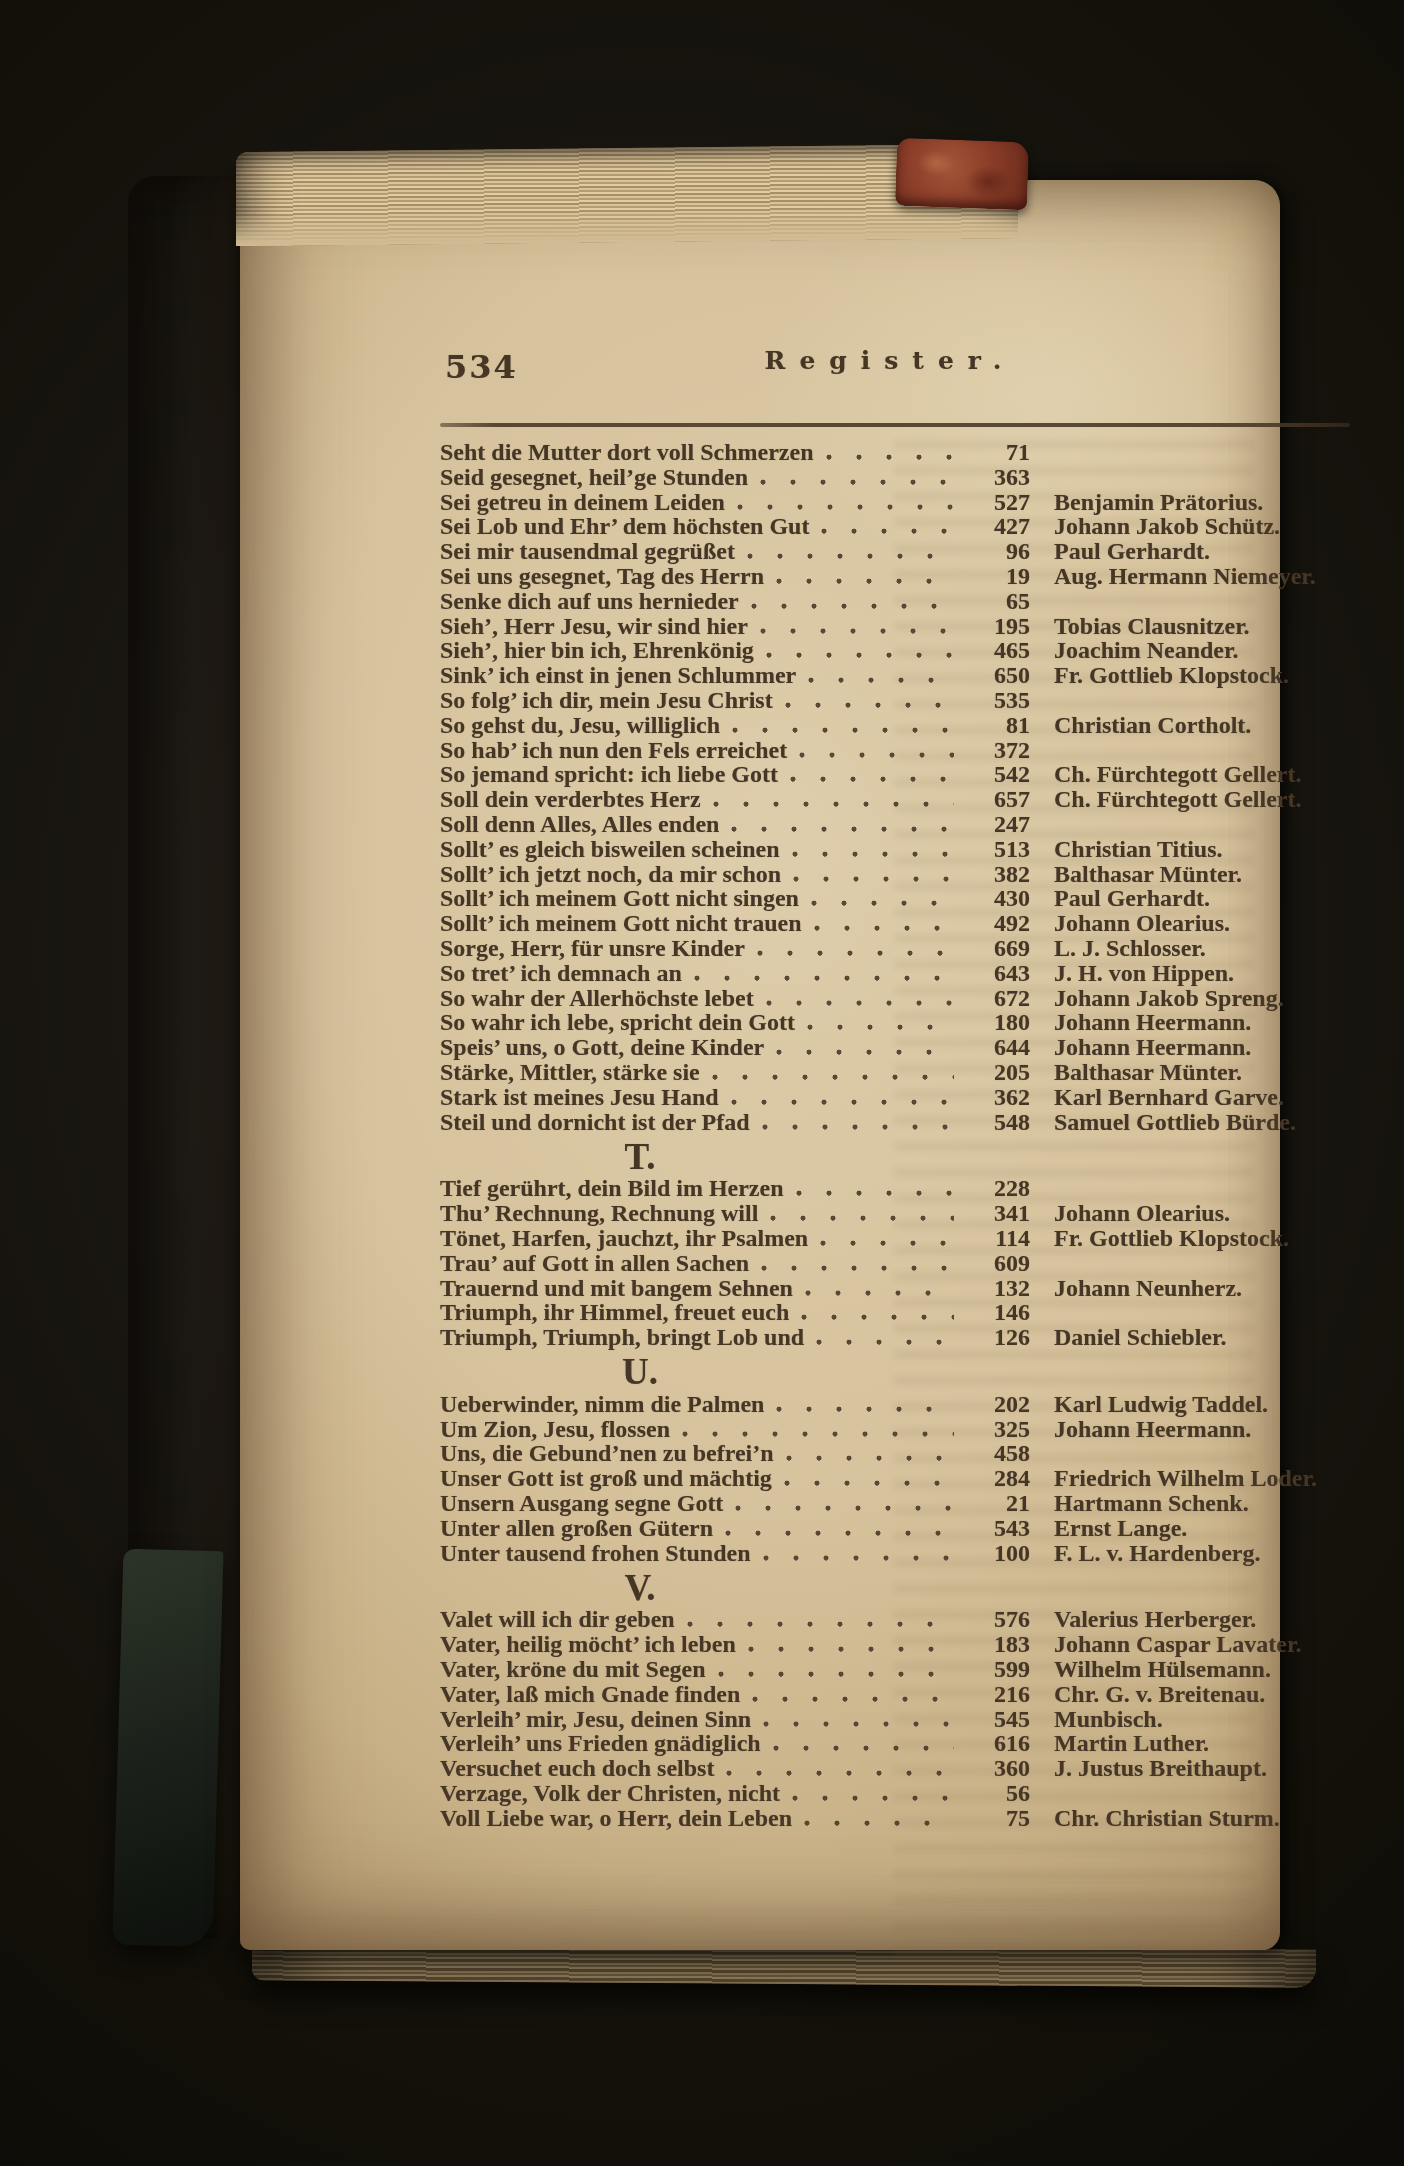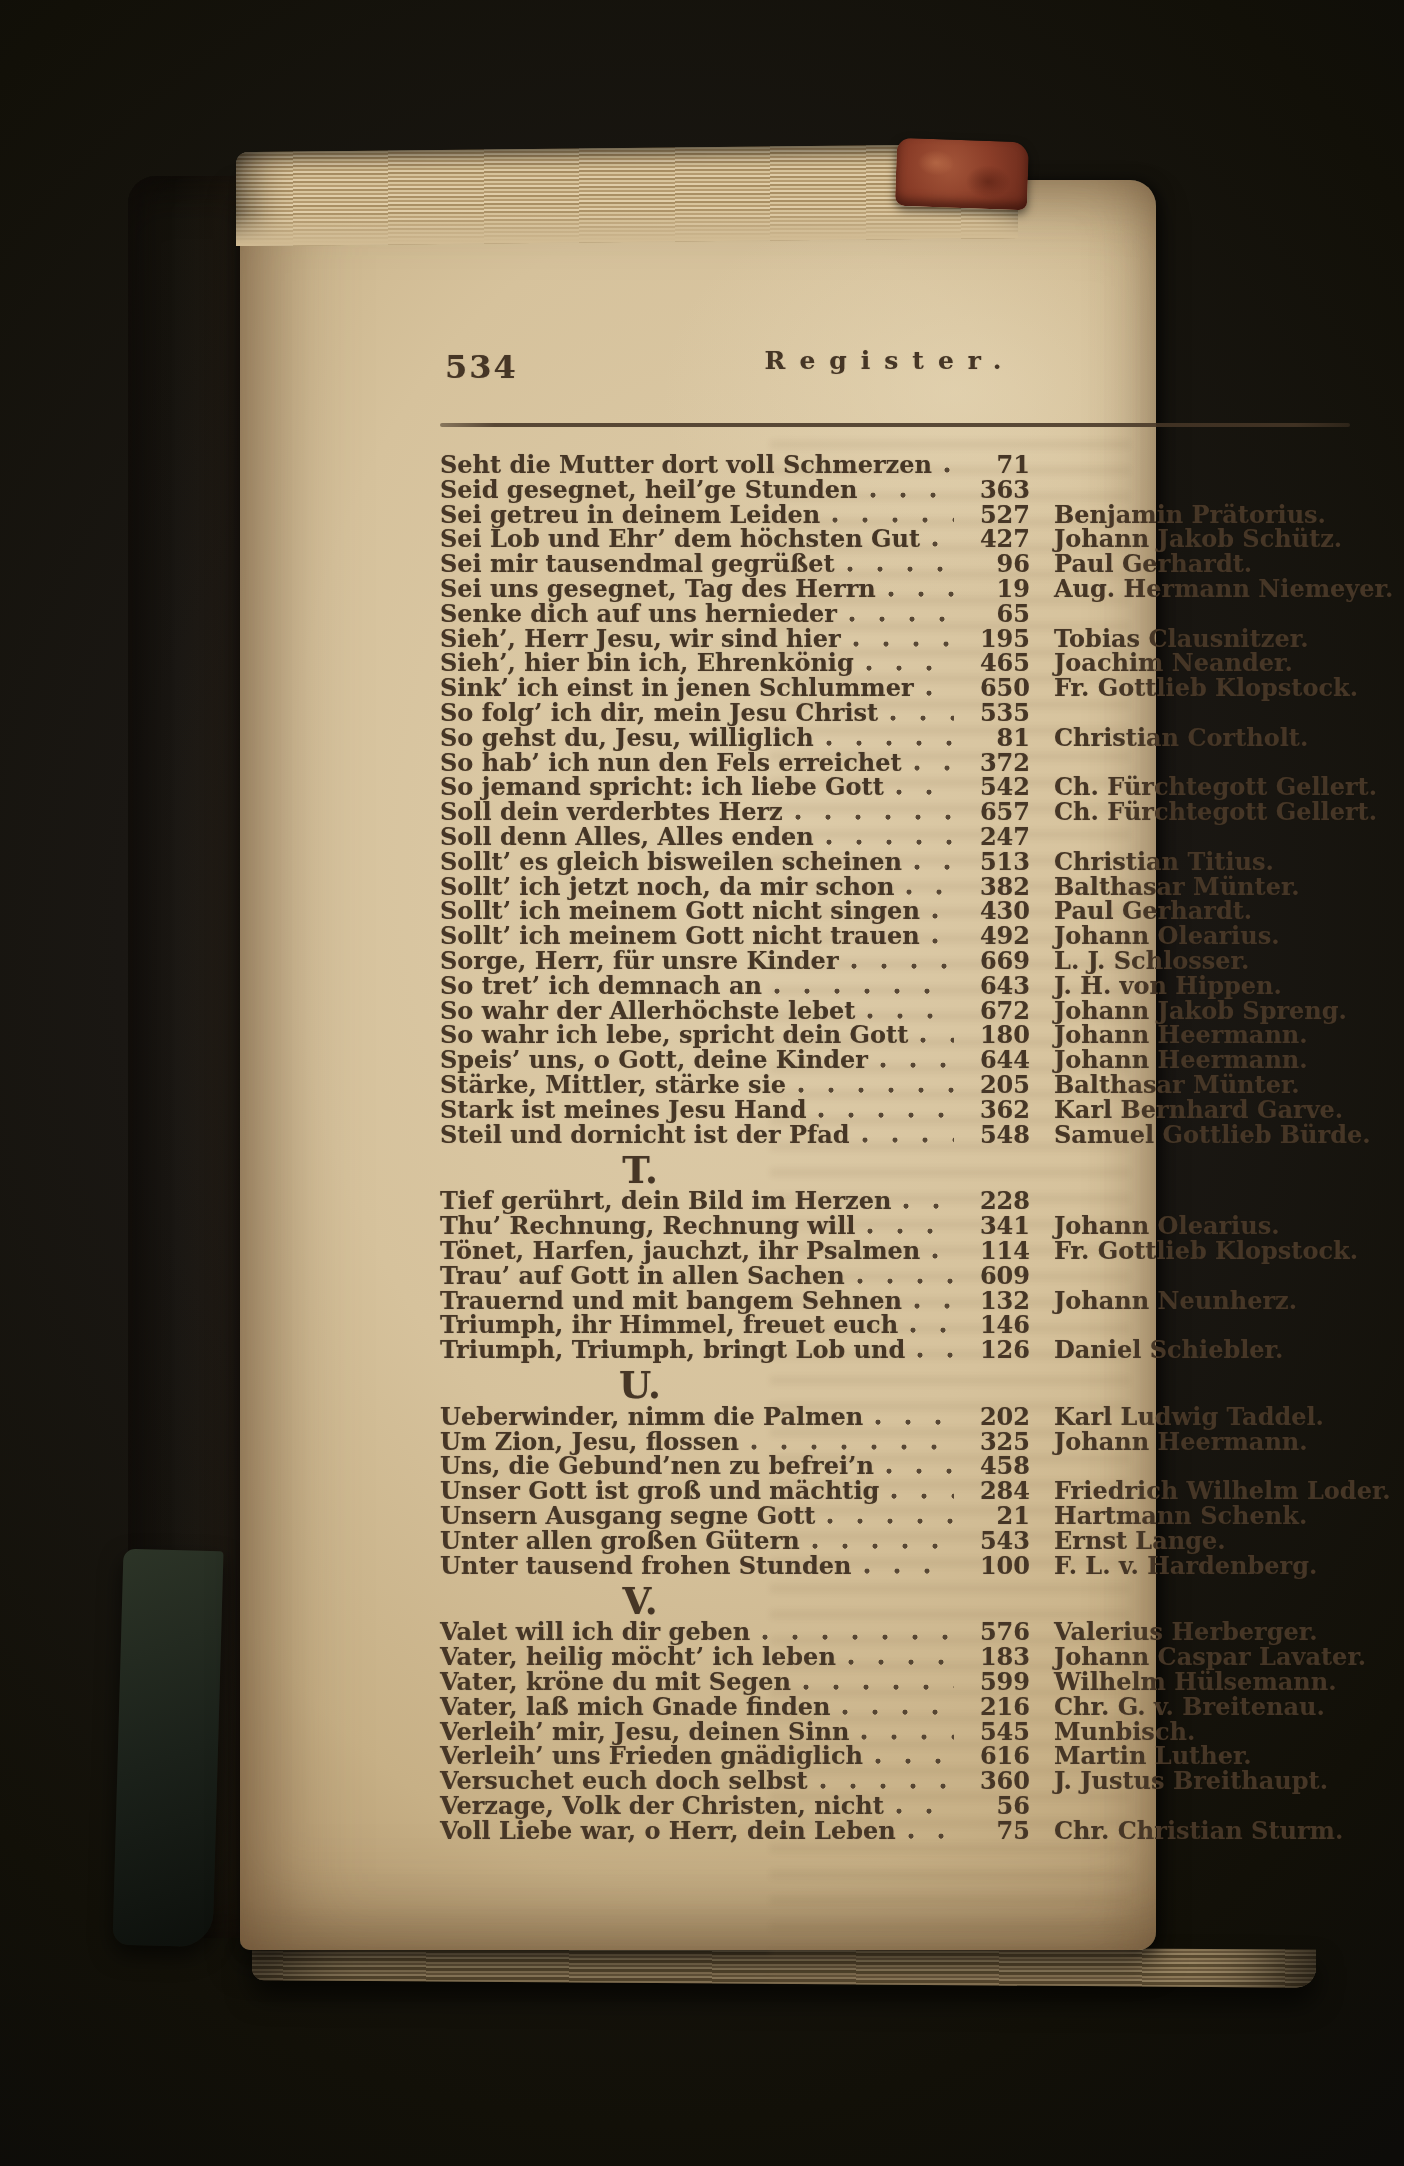--- a/index.html
+++ b/index.html
@@ -50,21 +50,21 @@
     transform:rotate(2deg);
     background:
       radial-gradient(26px 18px at 30% 35%, rgba(196,120,80,.55), rgba(196,120,80,0) 70%),
       radial-gradient(30px 22px at 70% 60%, rgba(70,22,12,.5), rgba(70,22,12,0) 75%),
       radial-gradient(circle at 40% 40%, #a35539 0%, #8a3d28 48%, #66281a 100%);
     border-radius:14px 18px 8px 10px;
     box-shadow:0 4px 10px rgba(0,0,0,.55), inset 0 -6px 10px rgba(40,12,6,.6);
   }
   
   .page{
-    position:absolute;left:240px;top:180px;width:916px;height:1770px;
+    position:absolute;left:240px;top:180px;width:1040px;height:1770px;
     background:
       radial-gradient(420px 300px at 78% 12%, rgba(234,220,188,.5), rgba(234,220,188,0) 70%),
       radial-gradient(90% 70% at 52% 38%, #decdab 0%, #d6c29c 52%, #c7b086 84%, #b59b72 100%);
     border-radius:8px 26px 18px 10px;
     box-shadow:
       inset 60px 0 90px -32px rgba(96,70,44,.55),
       inset -34px 0 66px -32px rgba(96,70,44,.42),
       inset 0 48px 76px -38px rgba(90,66,40,.5),
       inset 0 -60px 90px -42px rgba(82,60,36,.58),
       4px 0 14px rgba(0,0,0,.55),
@@ -105,22 +105,22 @@
   .running-head{
     position:absolute;left:450px;top:166px;width:400px;text-align:center;
     font-size:25px;font-weight:bold;letter-spacing:14px;
   }
   .head-rule{
     position:absolute;left:200px;top:243px;width:910px;height:4px;
     background:linear-gradient(90deg, rgba(70,54,38,.55), rgba(70,54,38,.88) 6%, rgba(70,54,38,.88) 94%, rgba(70,54,38,.5));
     border-radius:2px;
   }
   .index{
-    position:absolute;left:200px;top:273px;width:944px;
-    font-size:24px;font-weight:bold;line-height:24.8px;
+    position:absolute;left:200px;top:260px;width:944px;
+    font-size:24px;font-weight:bold;line-height:24.8px;font-family:Liberation Serif, serif;
   }
   .row{display:flex;align-items:baseline;height:24.8px;}
   .title{white-space:nowrap;flex:0 0 auto;}
   .dots{
     flex:1 1 auto;min-width:10px;align-self:center;height:24.8px;
     margin:0 12px 0 10px;
     background-image:radial-gradient(circle at 5px 17px, rgba(70,54,38,.88) 2.2px, rgba(70,54,38,0) 2.8px);
     background-size:30px 24.8px;background-repeat:repeat-x;
   }
   .num{flex:0 0 auto;width:64px;text-align:right;}

